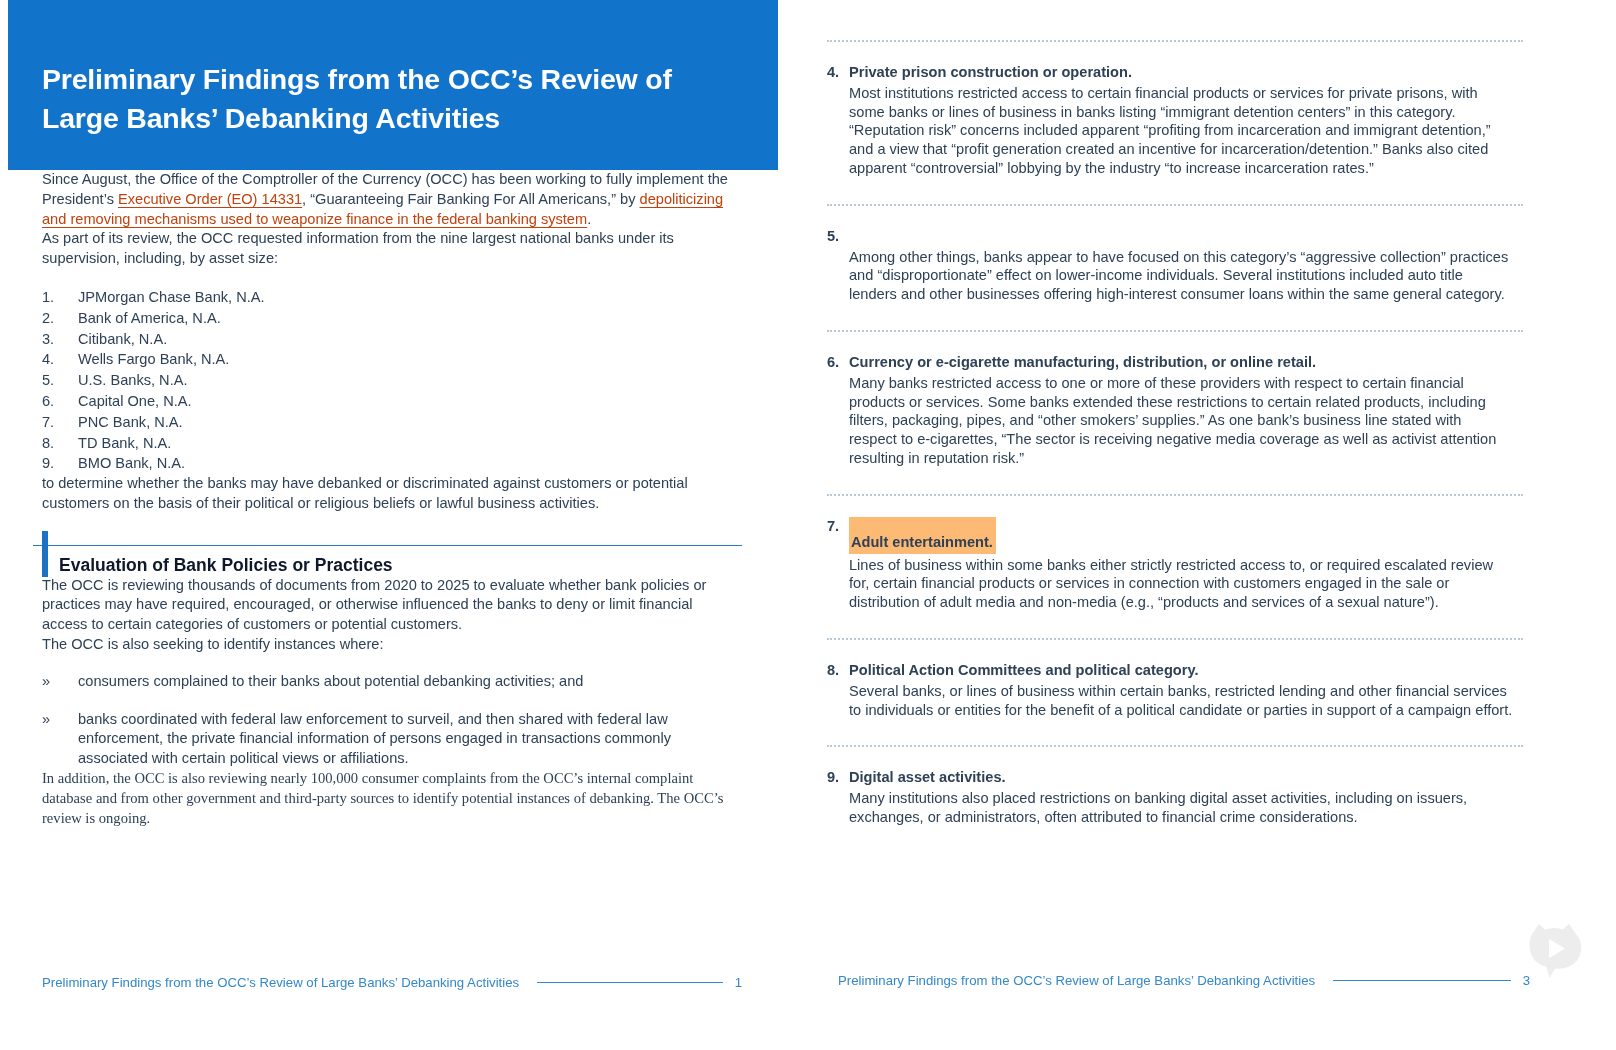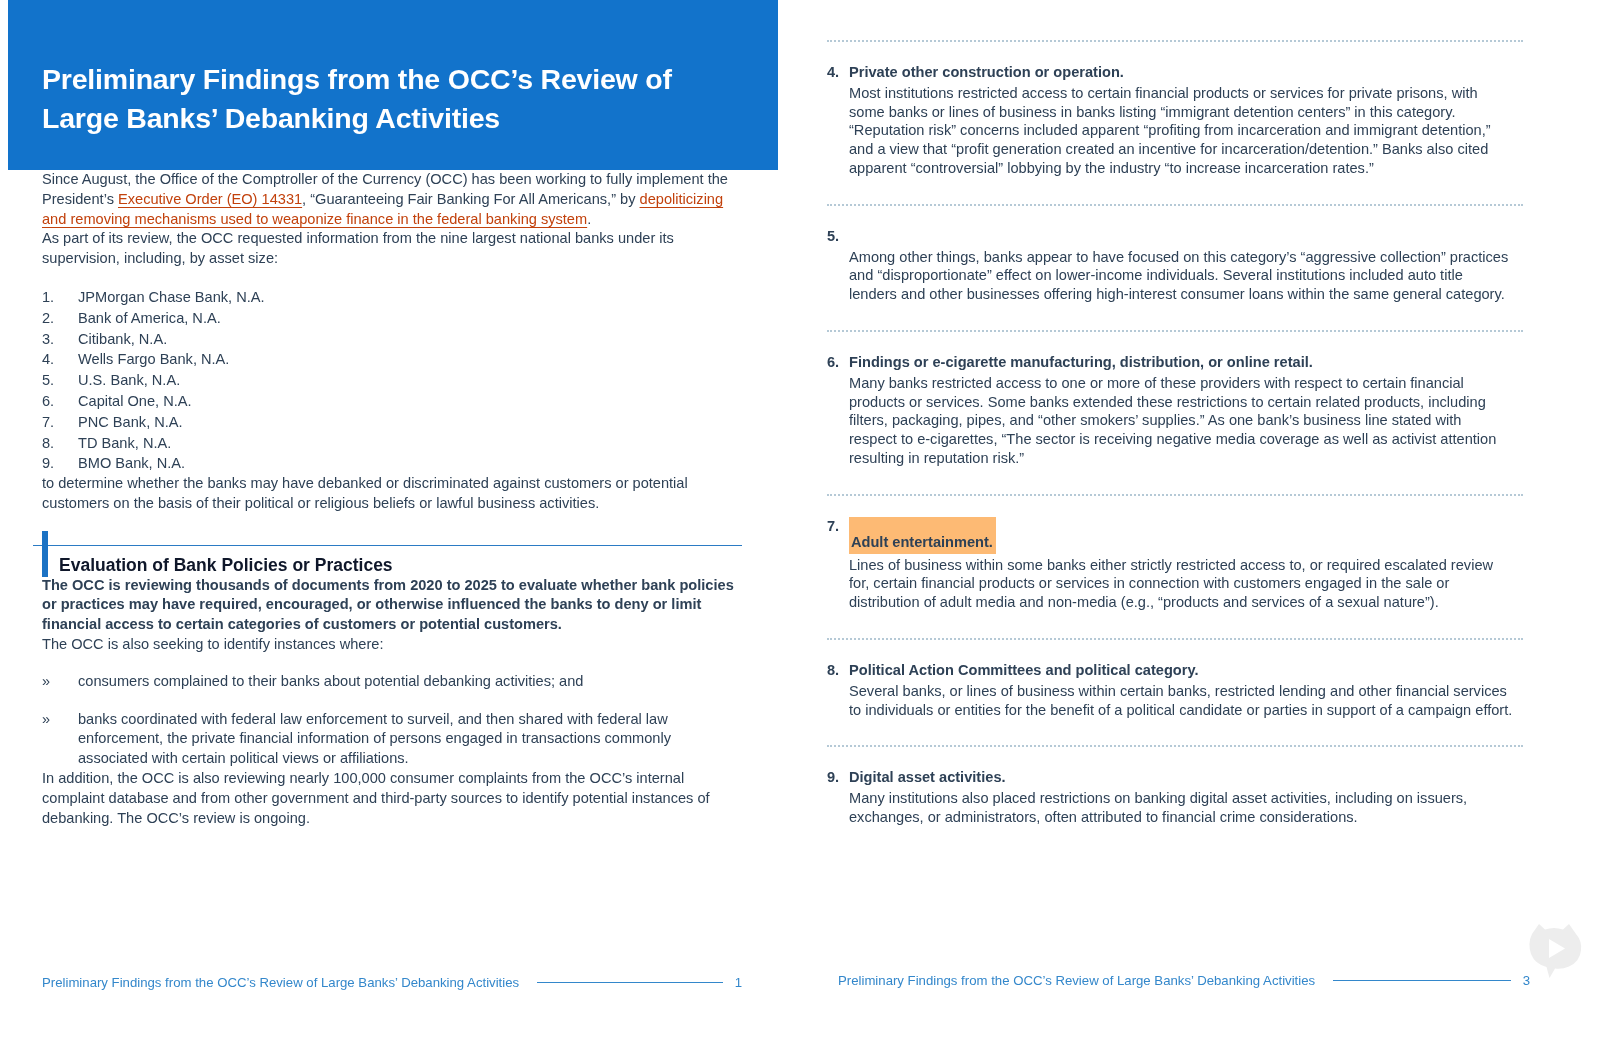--- a/index.html
+++ b/index.html
@@ -19,26 +19,26 @@
   .doc-link { color:#c2410c; text-decoration:underline; text-underline-offset:3px; cursor:pointer; }
   .p2 { margin-top:19px; }
   .bank-list { margin-top:18px; }
   .bank-row { display:flex; height:20.8px; line-height:20.8px; }
   .bank-num { width:36px; flex:0 0 36px; }
   .p3 { margin-top:17px; }
   .section-heading-block { position:relative; margin-top:31px; padding-top:11px; }
   .section-rule { position:absolute; left:-9px; right:0; top:0; height:1.5px; background:#2b7bc4; }
   .section-bar  { position:absolute; left:0; top:-14px; width:6px; height:46px; background:#1b72c4; }
   .section-heading { color:#0f172a; font-size:17.5px; font-weight:700; padding-left:17px; }
-  .p4 { margin-top:21px;font-weight:bold; }
+  .p4 { margin-top:21px; }
   .p5 { margin-top:19px; }
   .bullet-row { display:flex; margin-top:17px; }
   .bullet-marker { width:36px; flex:0 0 36px; }
   .bullet-row.second { margin-top:18px; }
-  .p6 { margin-top:17px; }
+  .p6 { margin-top:17px;font-family:Liberation Serif, serif; }
 
   
   .page-right { position:absolute; left:827px; top:40px; width:696px; color:#2e4156;
                 font-size:14.6px; line-height:18.8px; }
   .occ-item { border-top:2px dotted #b5c9d6; padding-top:21px; margin-bottom:26px; }
   .item-head { display:flex; font-weight:700; }
   .item-num { width:22px; flex:0 0 22px; }
   .item-title { display:inline; }
   .item-title.highlighted { background:#fdba74; padding:16px 3px 2px 2px; }
   .item-body { margin:2px 0 0 22px; width:664px; }
@@ -82,21 +82,21 @@
         <div class="bank-row">
           <span class="bank-num">3.</span>
           <span>Citibank, N.A.</span>
         </div>
         <div class="bank-row">
           <span class="bank-num">4.</span>
           <span>Wells Fargo Bank, N.A.</span>
         </div>
         <div class="bank-row">
           <span class="bank-num">5.</span>
-          <span>U.S. Bank, N.A.</span>
+          <span>U.S. Banks, N.A.</span>
         </div>
         <div class="bank-row">
           <span class="bank-num">6.</span>
           <span>Capital One, N.A.</span>
         </div>
         <div class="bank-row">
           <span class="bank-num">7.</span>
           <span>PNC Bank, N.A.</span>
         </div>
         <div class="bank-row">
@@ -138,36 +138,36 @@
       <span class="footer-line"></span>
       <span class="footer-page">1</span>
     </div>
   </div>
 
   <div class="page-right">
 
     <section class="occ-item">
       <div class="item-head">
         <span class="item-num">4.</span>
-        <span class="item-title">Private other construction or operation.</span>
+        <span class="item-title">Private prison construction or operation.</span>
       </div>
       <p class="item-body">Most institutions restricted access to certain financial products or services for private prisons, with some banks or lines of business in banks listing “immigrant detention centers” in this category. “Reputation risk” concerns included apparent “profiting from incarceration and immigrant detention,” and a view that “profit generation created an incentive for incarceration/detention.” Banks also cited apparent “controversial” lobbying by the industry “to increase incarceration rates.”</p>
     </section>
 
     <section class="occ-item">
       <div class="item-head">
         <span class="item-num">5.</span>
       </div>
       <p class="item-body">Among other things, banks appear to have focused on this category’s “aggressive collection” practices and “disproportionate” effect on lower-income individuals. Several institutions included auto title lenders and other businesses offering high-interest consumer loans within the same general category.</p>
     </section>
 
     <section class="occ-item">
       <div class="item-head">
         <span class="item-num">6.</span>
-        <span class="item-title">Findings or e-cigarette manufacturing, distribution, or online retail.</span>
+        <span class="item-title">Currency or e-cigarette manufacturing, distribution, or online retail.</span>
       </div>
       <p class="item-body">Many banks restricted access to one or more of these providers with respect to certain financial products or services. Some banks extended these restrictions to certain related products, including filters, packaging, pipes, and “other smokers’ supplies.” As one bank’s business line stated with respect to e-cigarettes, “The sector is receiving negative media coverage as well as activist attention resulting in reputation risk.”</p>
     </section>
 
     <section class="occ-item">
       <div class="item-head">
         <span class="item-num">7.</span>
         <span class="item-title highlighted">Adult entertainment.</span>
       </div>
       <p class="item-body">Lines of business within some banks either strictly restricted access to, or required escalated review for, certain financial products or services in connection with customers engaged in the sale or distribution of adult media and non-media (e.g., “products and services of a sexual nature”).</p>

